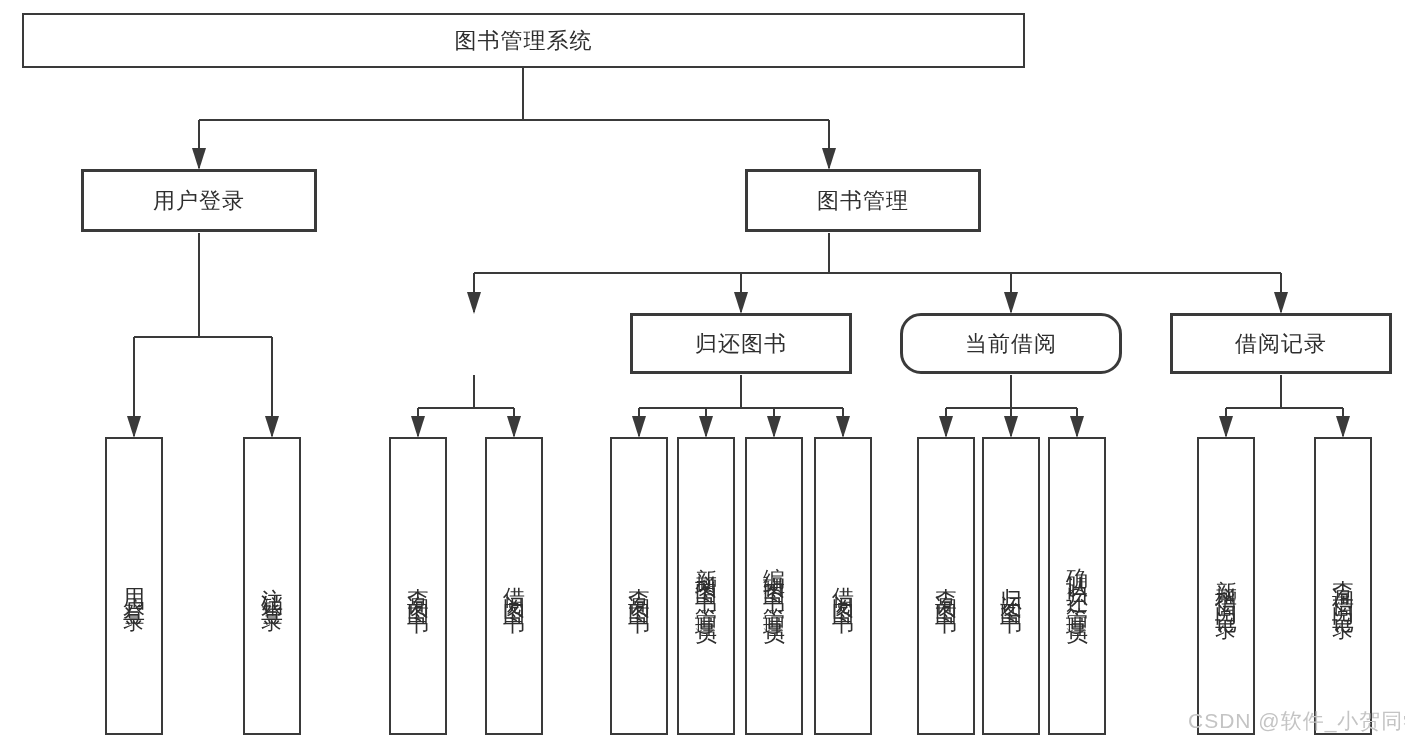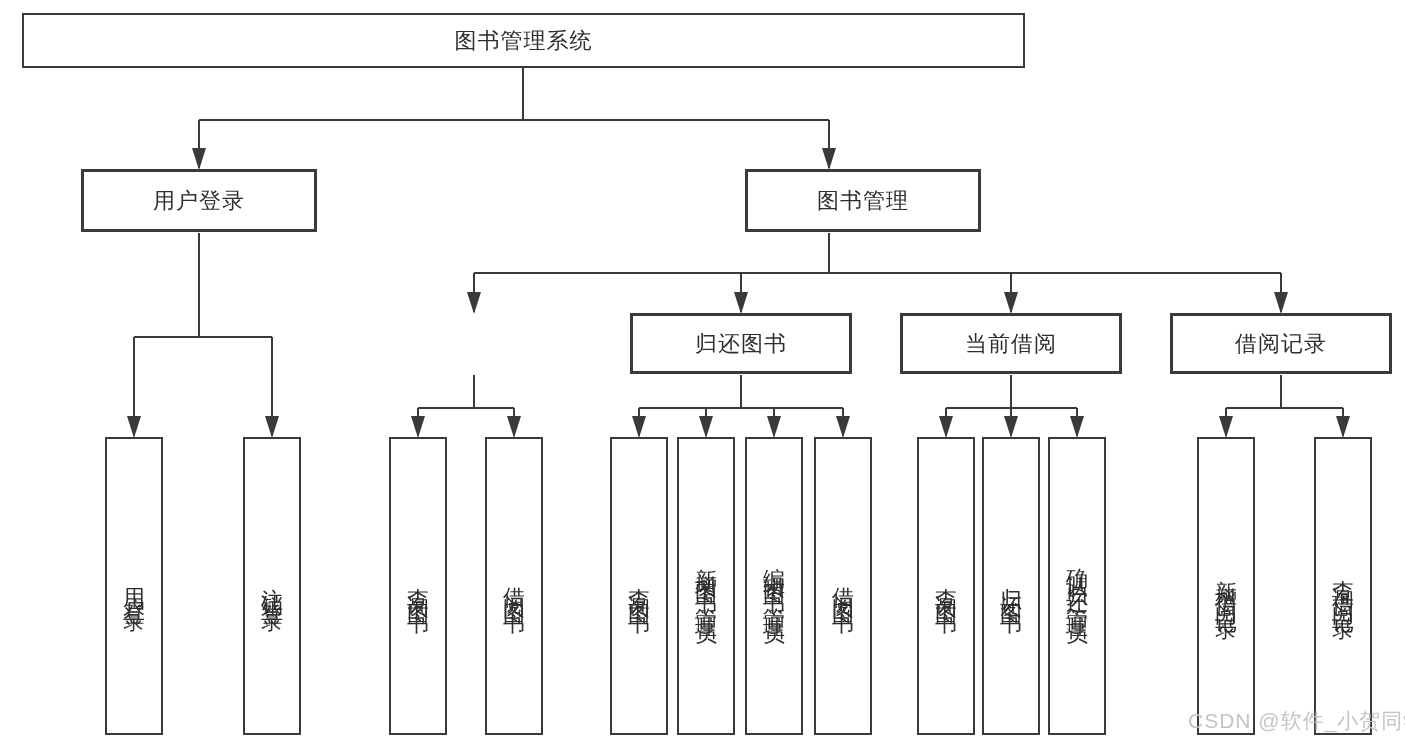--- a/index.html
+++ b/index.html
@@ -95,21 +95,21 @@
       <polygon points="1336,416 1350,416 1343,438"></polygon>
     </g>
   </svg>
 
   <div class="node root" style="left:22px;top:13px;width:1003px;height:55px;">图书管理系统</div>
 
   <div class="node" style="left:81px;top:169px;width:236px;height:63px;">用户登录</div>
   <div class="node" style="left:745px;top:169px;width:236px;height:63px;">图书管理</div>
 
   <div class="node" style="left:630px;top:313px;width:222px;height:61px;">归还图书</div>
-  <div class="node" style="left:900px;top:313px;width:222px;height:61px;">当前借阅</div>
+  <div class="node" style="left:900px;top:313px;width:222px;height:61px;border-radius:21px;">当前借阅</div>
   <div class="node" style="left:1170px;top:313px;width:222px;height:61px;">借阅记录</div>
 
   <div class="leaf" style="left:105px;top:437px;width:58px;height:298px;">
     <span>用户登录</span>
   </div>
   <div class="leaf" style="left:243px;top:437px;width:58px;height:298px;">
     <span>注销登录</span>
   </div>
 
   <div class="leaf" style="left:389px;top:437px;width:58px;height:298px;">

